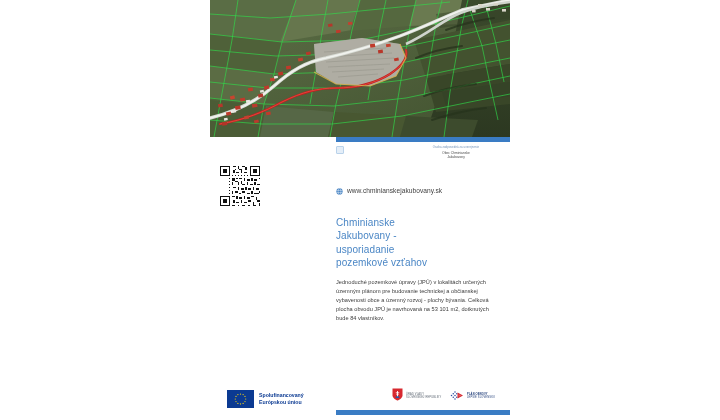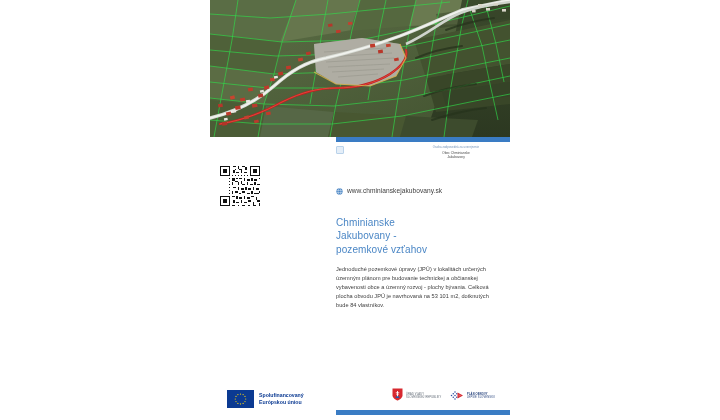--- a/index.html
+++ b/index.html
@@ -499,20 +499,21 @@
       </svg>
     </span>
     <span class="site-url">www.chminianskejakubovany.sk</span>
   </div>
 
 
   <div class="content">
     <h1 class="title">
       <span>Chminianske</span>
       <span>Jakubovany -</span>
+      <span>usporiadanie</span>
       <span>pozemkové vzťahov</span>
     </h1>
     <p class="body-text">Jednoduché pozemkové úpravy (JPÚ) v lokalitách určených územným plánom pre budovanie technickej a občianskej vybavenosti obce a územný rozvoj - plochy bývania. Celková plocha obvodu JPÚ je navrhovaná na 53 101 m2, dotknutých bude 84 vlastníkov.</p>
   </div>
 
   <div class="footer">
 
     <div class="eu-block">
       <span class="eu-flag">
         <svg width="27" height="18" viewBox="0 0 27 18">

